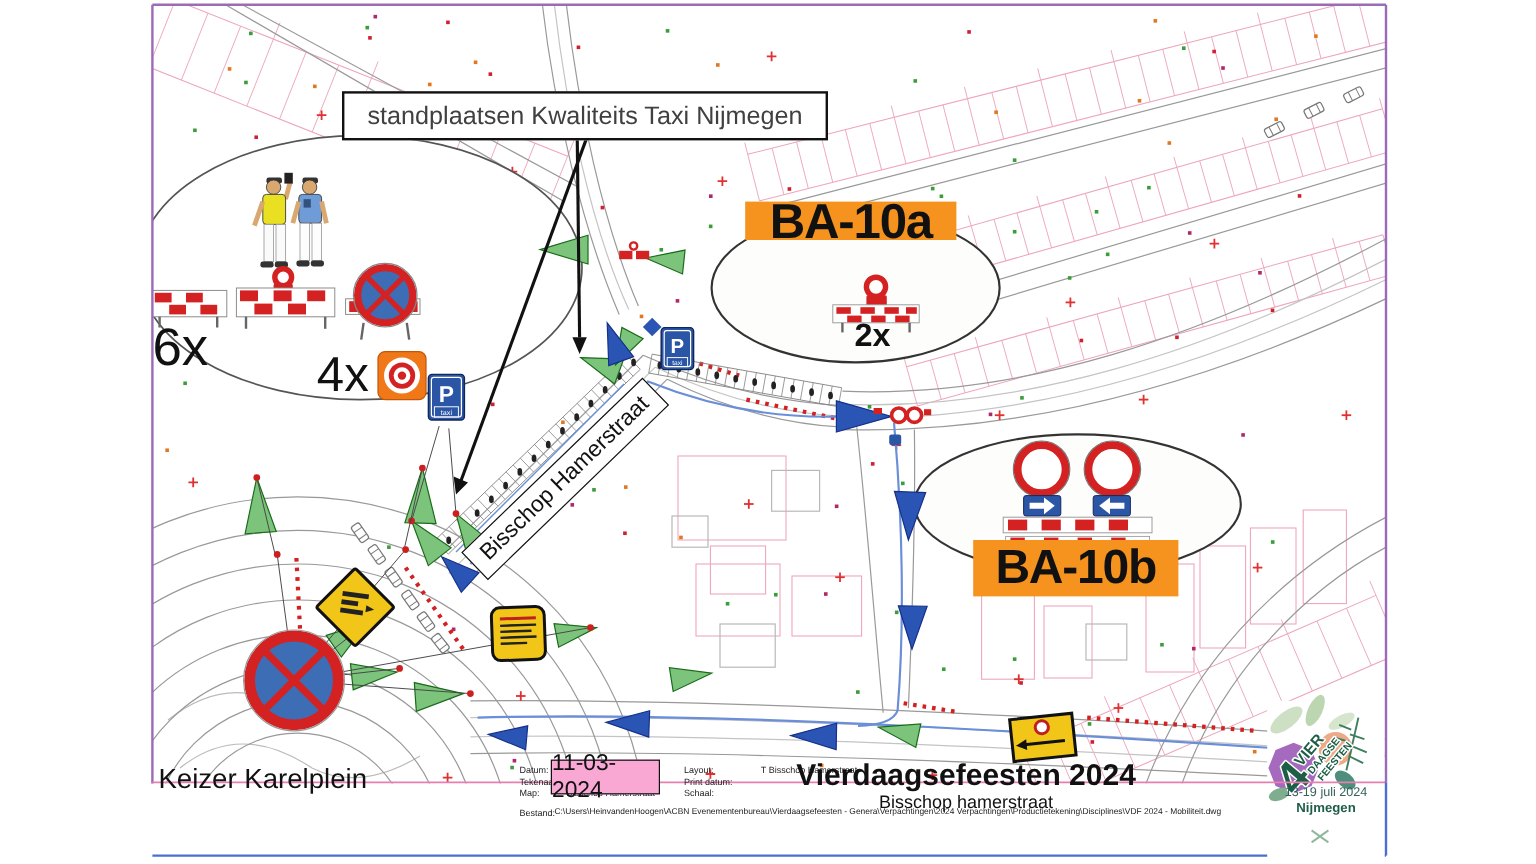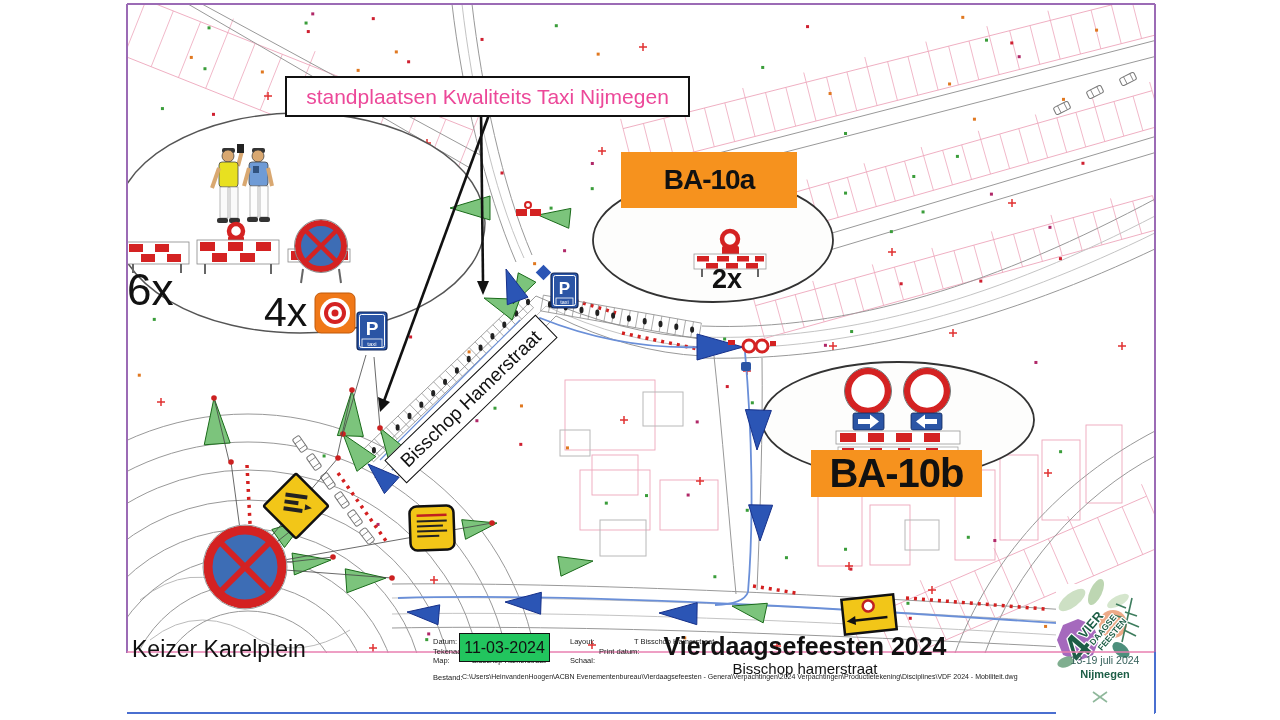--- a/index.html
+++ b/index.html
@@ -4,30 +4,30 @@
 <style>
   html,body{margin:0;padding:0;background:#e9e9e9;}
   .stage{position:relative;width:1280px;height:720px;background:#ffffff;overflow:hidden;
          font-family:"Liberation Sans",sans-serif;}
   svg{position:absolute;left:0;top:0;}
   .zone{position:absolute;background:#f6921e;color:#111;font-weight:700;
         display:flex;align-items:center;justify-content:center;letter-spacing:-1px;z-index:5;}
   .count{position:absolute;color:#111;z-index:5;line-height:1;}
   .callout{position:absolute;left:285px;top:76px;width:401px;height:37px;background:#fff;
            border:2px solid #111;display:flex;align-items:center;justify-content:center;
-           font-size:21px;color:#ec4899;z-index:6;}
+           font-size:21px;color:#404040;z-index:6;}
   .streetlabel{position:absolute;left:366px;top:383px;width:208px;height:30px;background:#fff;
            border:1.5px solid #111;transform:rotate(-44deg);display:flex;align-items:center;
            justify-content:center;font-size:19px;color:#111;z-index:5;}
   .kkp{position:absolute;left:132px;top:636px;font-size:23px;color:#111;z-index:5;}
   .tb{position:absolute;left:0;top:626px;width:1280px;height:78px;font-size:7.5px;color:#222;z-index:4;}
   .tb .lbl{position:absolute;white-space:nowrap;}
   .datebox{position:absolute;left:459px;top:7px;width:89px;height:27px;border:1.6px solid #111;
-           background:#22c55e;display:flex;align-items:center;justify-content:center;
-           font-size:16px;color:#111;z-index:5;}
+           background:#f9a8d4;display:flex;align-items:center;justify-content:center;
+           font-size:19px;color:#111;z-index:5;}
   .tbtitle{position:absolute;left:650px;top:6px;width:310px;text-align:center;font-size:25px;
            font-weight:600;color:#111;}
   .tbsub{position:absolute;left:650px;top:34px;width:310px;text-align:center;font-size:15px;color:#111;}
   .filepath{position:absolute;left:462px;top:47px;width:700px;white-space:nowrap;font-size:7px;}
   .logotxt{position:absolute;width:96px;text-align:center;z-index:7;}
   .dates{left:1057px;top:654px;font-size:10.5px;color:#35605a;font-weight:500;}
   .city{left:1057px;top:668px;font-size:11px;color:#1d5e46;font-weight:700;}
 </style>
 </head>
 <body>
@@ -746,42 +746,42 @@
     </g>
   </g>
 
   <line x1="127" y1="652" x2="1155" y2="652" stroke="#e87fb0" stroke-width="1.5"></line>
   <line x1="1155" y1="4" x2="1155" y2="652" stroke="#9b6bb5" stroke-width="2"></line>
   <line x1="1155" y1="652" x2="1155" y2="713" stroke="#4a6fd0" stroke-width="2"></line>
 </svg>
 
 <div class="callout">standplaatsen Kwaliteits Taxi Nijmegen</div>
 
-<div class="zone" style="left:621px;top:152px;width:176px;height:56px;font-size:28px;">BA-10a</div>
+<div class="zone" style="left:621px;top:168px;width:176px;height:32px;font-size:41px;">BA-10a</div>
 <div class="zone" style="left:811px;top:450px;width:171px;height:47px;font-size:40px;">BA-10b</div>
 
 <div class="count" style="left:127px;top:268px;font-size:44px;">6x</div>
 <div class="count" style="left:264px;top:292px;font-size:41px;">4x</div>
 <div class="count" style="left:712px;top:266px;font-size:27px;font-weight:700;">2x</div>
 
 <div class="streetlabel">Bisschop Hamerstraat</div>
 <div class="kkp">Keizer Karelplein</div>
 
 <div class="tb">
   <span class="lbl" style="left:433px;top:11px;">Datum:</span>
   <span class="lbl" style="left:433px;top:21px;">Tekenaar:</span>
   <span class="lbl" style="left:472px;top:21px;">HvdH</span>
   <span class="lbl" style="left:433px;top:30px;">Map:</span>
   <span class="lbl" style="left:472px;top:30px;">Bisschop Hamerstraat</span>
   <span class="lbl" style="left:433px;top:47px;">Bestand:</span>
   <span class="lbl filepath">C:\Users\HeinvandenHoogen\ACBN Evenementenbureau\Vierdaagsefeesten - Genera\Verpachtingen\2024 Verpachtingen\Productietekening\Disciplines\VDF 2024 - Mobiliteit.dwg</span>
 
   <span class="lbl" style="left:570px;top:11px;">Layout:</span>
   <span class="lbl" style="left:634px;top:11px;">T Bisschop Hamerstraat</span>
-  <span class="lbl" style="left:570px;top:21px;margin-left:29px;">Print datum:</span>
+  <span class="lbl" style="left:570px;top:21px;">Print datum:</span>
   <span class="lbl" style="left:570px;top:30px;">Schaal:</span>
 
   <div class="datebox">11-03-2024</div>
   <div class="tbtitle">Vierdaagsefeesten 2024</div>
   <div class="tbsub">Bisschop hamerstraat</div>
 </div>
 
 <div class="logotxt dates">13-19 juli 2024</div>
 <div class="logotxt city">Nijmegen</div>
 

